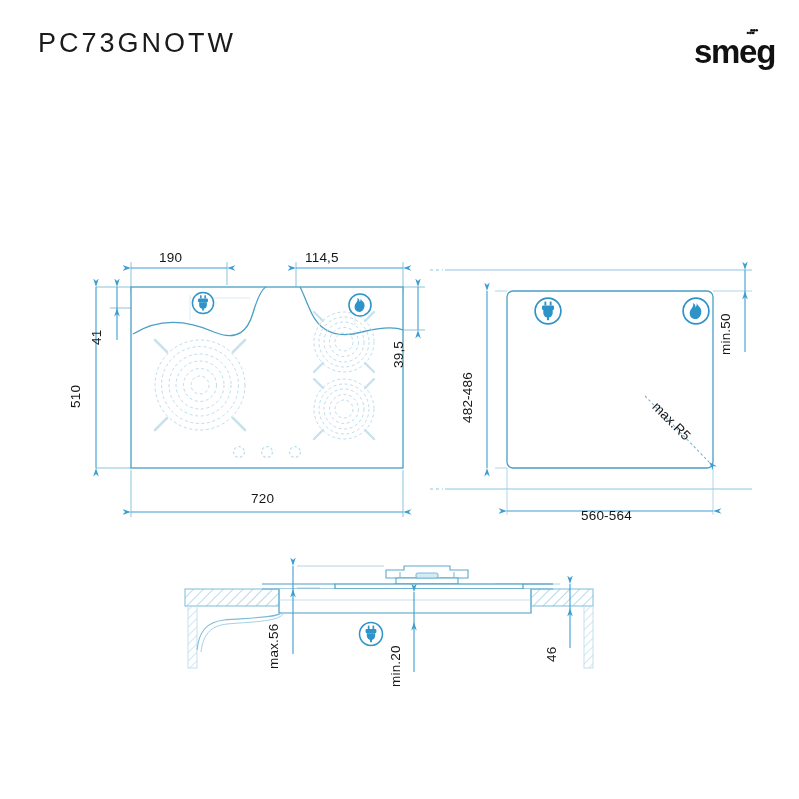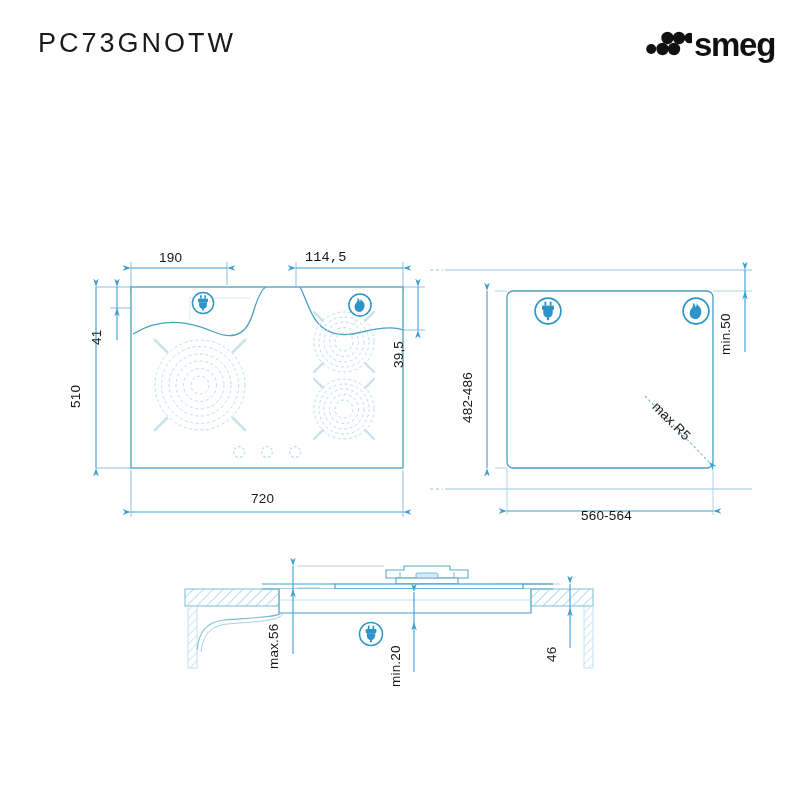--- a/index.html
+++ b/index.html
@@ -25,21 +25,22 @@
     color: #1a1a1a;
     font-weight: 400;
     white-space: nowrap;
   }
   #brand-logo {
     position: absolute;
     right: 24px;
     top: 28px;
     height: 40px;
     display: flex;
-    align-items: flex-start;
+    align-items: flex-end;
+    flex-direction: column;
   }
   #brand-logo .logo-word {
     font-size: 33px;
     font-weight: 700;
     color: #111111;
     letter-spacing: -1.3px;
     line-height: 1;
     margin-left: 2px;
   }
   
@@ -318,21 +319,21 @@
 
       <g>
         <line x1="570" y1="584" x2="570" y2="608" stroke="#3c9fd1" stroke-width="1.1" marker-start="url(#arrL)" marker-end="url(#arrR)"></line>
         <line x1="570" y1="608" x2="570" y2="648" stroke="#3c9fd1" stroke-width="1.1"></line>
       </g>
     </g>
   </svg>
 
   <div class="dim-label" style="left:159px; top:250px;text-align:right;">190</div>
 
-  <div class="dim-label" style="left:305px; top:250px;font-family:Liberation Mono, monospace;">114,5</div>
+  <div class="dim-label" style="left:305px; top:250px;">114,5</div>
 
   <div class="dim-label vert" style="left:104px; top:330px;">41</div>
 
   <div class="dim-label vert" style="left:406px; top:353px;">39,5</div>
 
   <div class="dim-label vert" style="left:83px; top:393px;">510</div>
 
   <div class="dim-label" style="left:251px; top:491px;text-align:center;">720</div>
 
   <div class="dim-label vert" style="left:475px; top:408px;">482-486</div>

